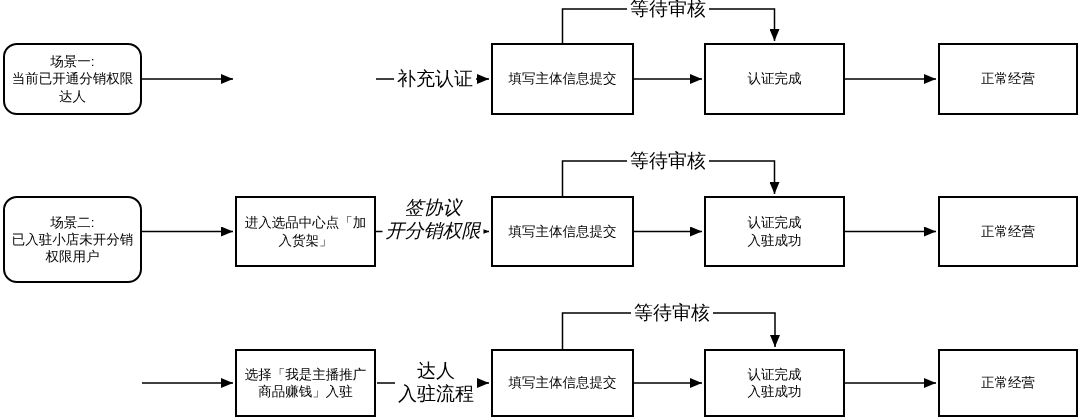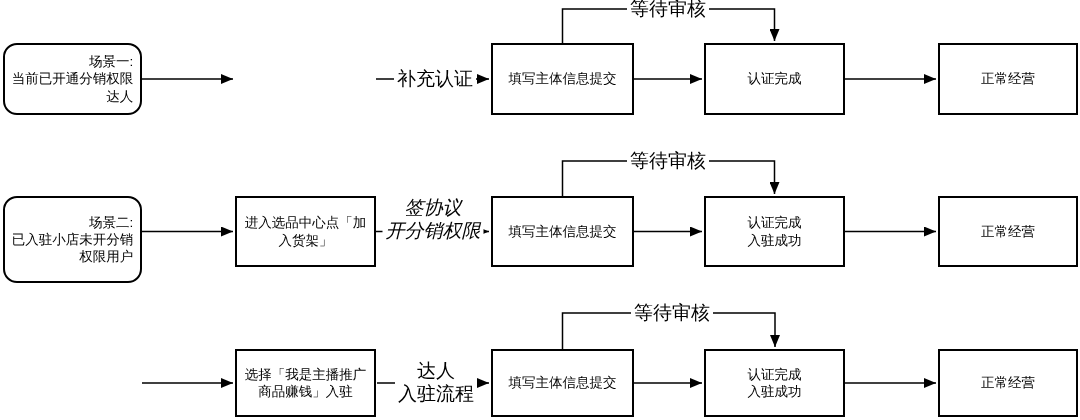--- a/index.html
+++ b/index.html
@@ -31,21 +31,20 @@
     justify-content: center;
     text-align: center;
     border: 2px solid #000000;
     background: #ffffff;
     font-size: 13.5px;
     line-height: 1.28;
     white-space: pre;
   }
   .rounded {
     border-radius: 14px;
-    text-align: right;
   }
   .edge-label {
     position: absolute;
     transform: translate(-50%, -50%);
     background: #ffffff;
     font-size: 19px;
     line-height: 1.2;
     text-align: center;
     white-space: pre;
     padding: 0 3px;

